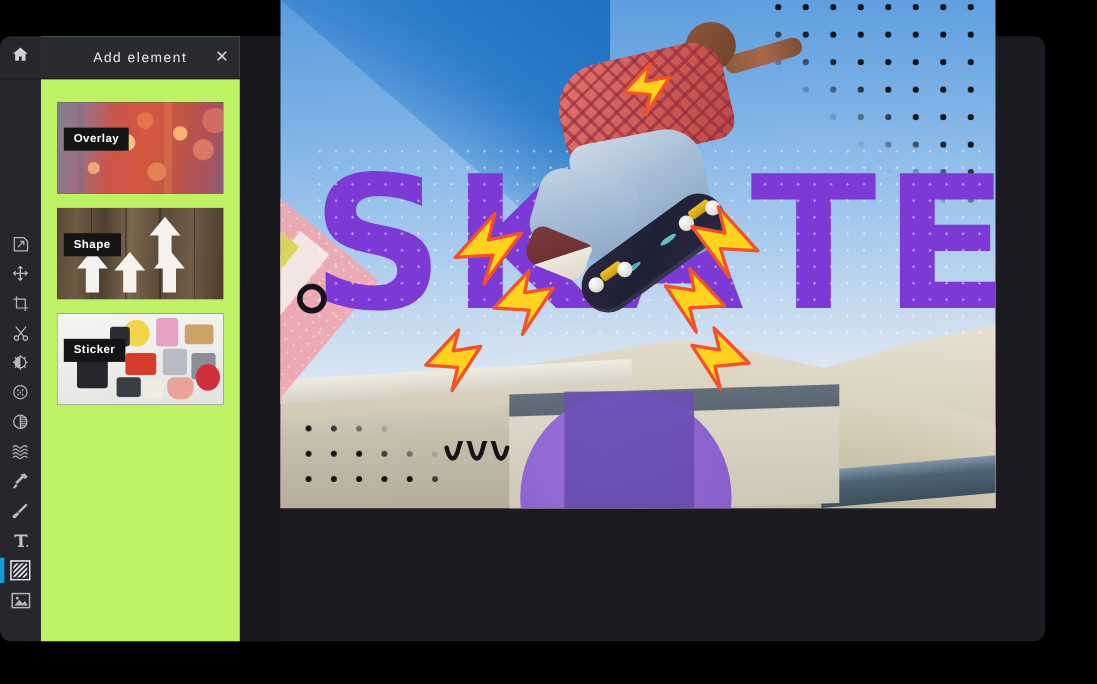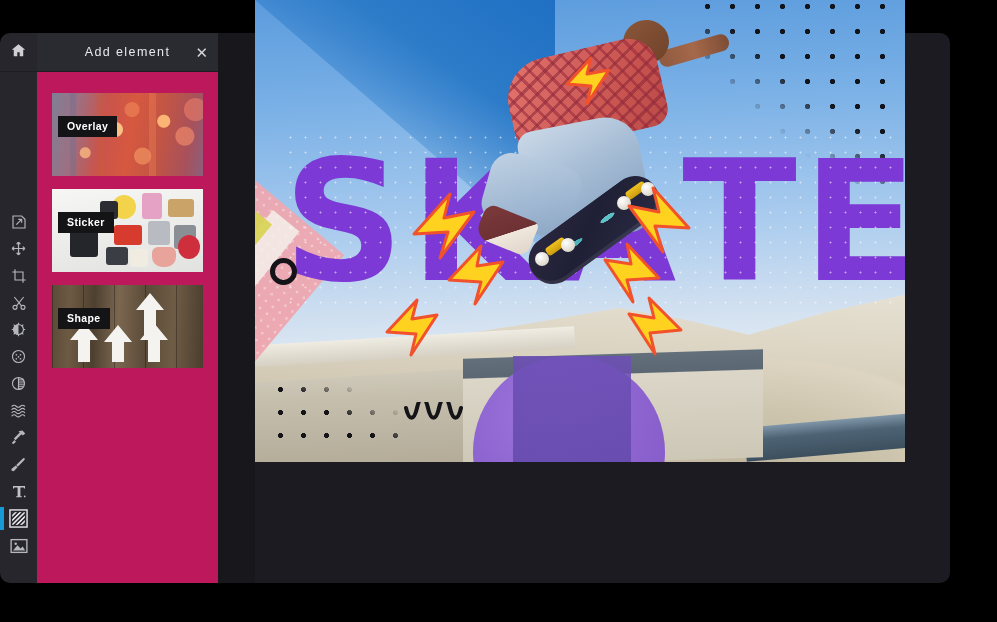--- a/index.html
+++ b/index.html
@@ -49,21 +49,21 @@
     width: 4px; height: 23px;
     background: #189ad6;
   }
   .rail-item svg { display: block; }
 
   
   .panel {
     position: absolute;
     left: 37px; top: 33px;
     width: 181px; height: 550px;
-    background: #be185d;
+    background: #bef264;
     z-index: 5;
   }
   .panel-header {
     position: relative;
     height: 39px;
     background: #2a2a31;
     border-bottom: 1px solid #1d1d23;
     display: flex; align-items: center; justify-content: center;
   }
   .panel-title {
@@ -522,53 +522,53 @@
       <div class="panel-close">✕</div>
     </div>
 
     <div class="panel-body">
 
       <div class="thumb">
         <div class="thumb-art art-overlay"></div>
         <div class="thumb-label">Overlay</div>
       </div>
 
+
+      <div class="thumb">
+        <div class="thumb-art art-shape">
+          <svg width="151" height="83" viewBox="0 0 151 83" style="position:absolute;inset:0">
+            <g fill="#f4f3ef">
+              <path d="M98 8 112 25h-8v26h-12V25h-8z"></path>
+              <path d="M32 38 46 55h-8v22H26V55h-8z"></path>
+              <path d="M66 40 80 57h-8v20H60V57h-8z"></path>
+              <path d="M102 38 116 55h-8v22H96V55h-8z"></path>
+            </g>
+          </svg>
+        </div>
+        <div class="thumb-label">Shape</div>
+      </div>
 
       <div class="thumb">
         <div class="thumb-art art-sticker">
           <div class="stk" style="left:60px;top:6px;width:24px;height:24px;border-radius:50%;background:#f2d34a"></div>
           <div class="stk" style="left:90px;top:4px;width:20px;height:26px;background:#e6a2c4"></div>
           <div class="stk" style="left:116px;top:10px;width:26px;height:18px;background:#c9a368"></div>
           <div class="stk" style="left:96px;top:32px;width:22px;height:24px;background:#b8bcc2"></div>
           <div class="stk" style="left:122px;top:36px;width:22px;height:24px;background:#8a8f96"></div>
           <div class="stk" style="left:126px;top:46px;width:22px;height:24px;border-radius:50%;background:#cf2f3c"></div>
           <div class="stk" style="left:62px;top:36px;width:28px;height:20px;background:#d63b2e"></div>
           <div class="stk" style="left:18px;top:36px;width:28px;height:32px;background:#24262b"></div>
           <div class="stk" style="left:48px;top:12px;width:18px;height:18px;background:#2b2d33"></div>
           <div class="stk" style="left:54px;top:58px;width:22px;height:18px;background:#3a3d44"></div>
           <div class="stk" style="left:100px;top:58px;width:24px;height:20px;border-radius:6px 6px 10px 10px;background:#e8a39a"></div>
           <div class="stk" style="left:78px;top:60px;width:18px;height:18px;background:#f0ece2"></div>
         </div>
         <div class="thumb-label">Sticker</div>
       </div>
 
-      <div class="thumb">
-        <div class="thumb-art art-shape">
-          <svg width="151" height="83" viewBox="0 0 151 83" style="position:absolute;inset:0">
-            <g fill="#f4f3ef">
-              <path d="M98 8 112 25h-8v26h-12V25h-8z"></path>
-              <path d="M32 38 46 55h-8v22H26V55h-8z"></path>
-              <path d="M66 40 80 57h-8v20H60V57h-8z"></path>
-              <path d="M102 38 116 55h-8v22H96V55h-8z"></path>
-            </g>
-          </svg>
-        </div>
-        <div class="thumb-label">Shape</div>
-      </div>
-
     </div>
   </div>
 
   <div class="canvas">
 
     <div class="layer sky-corner"></div>
     <div class="dotgrid-tr"></div>
 
     <div class="ground"></div>
     <div class="bowl"></div>

